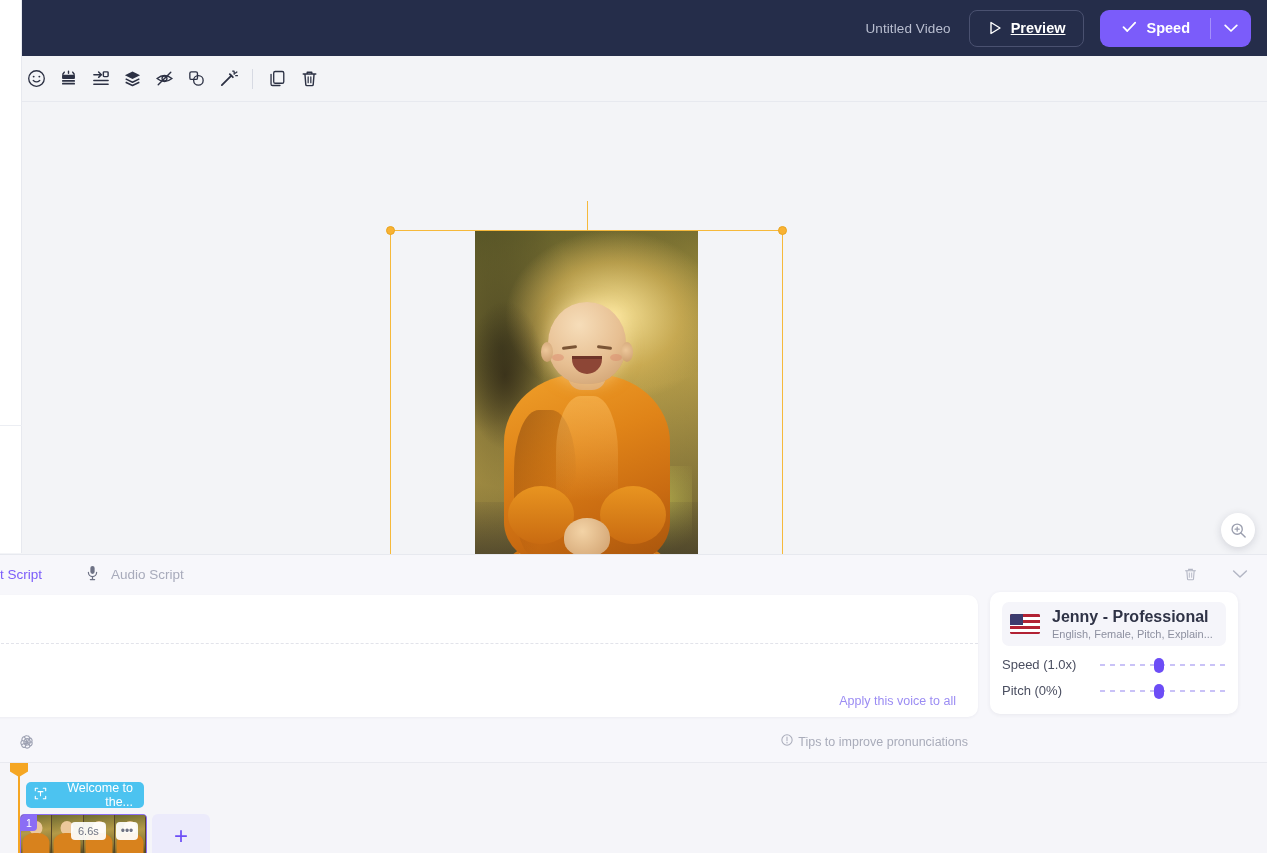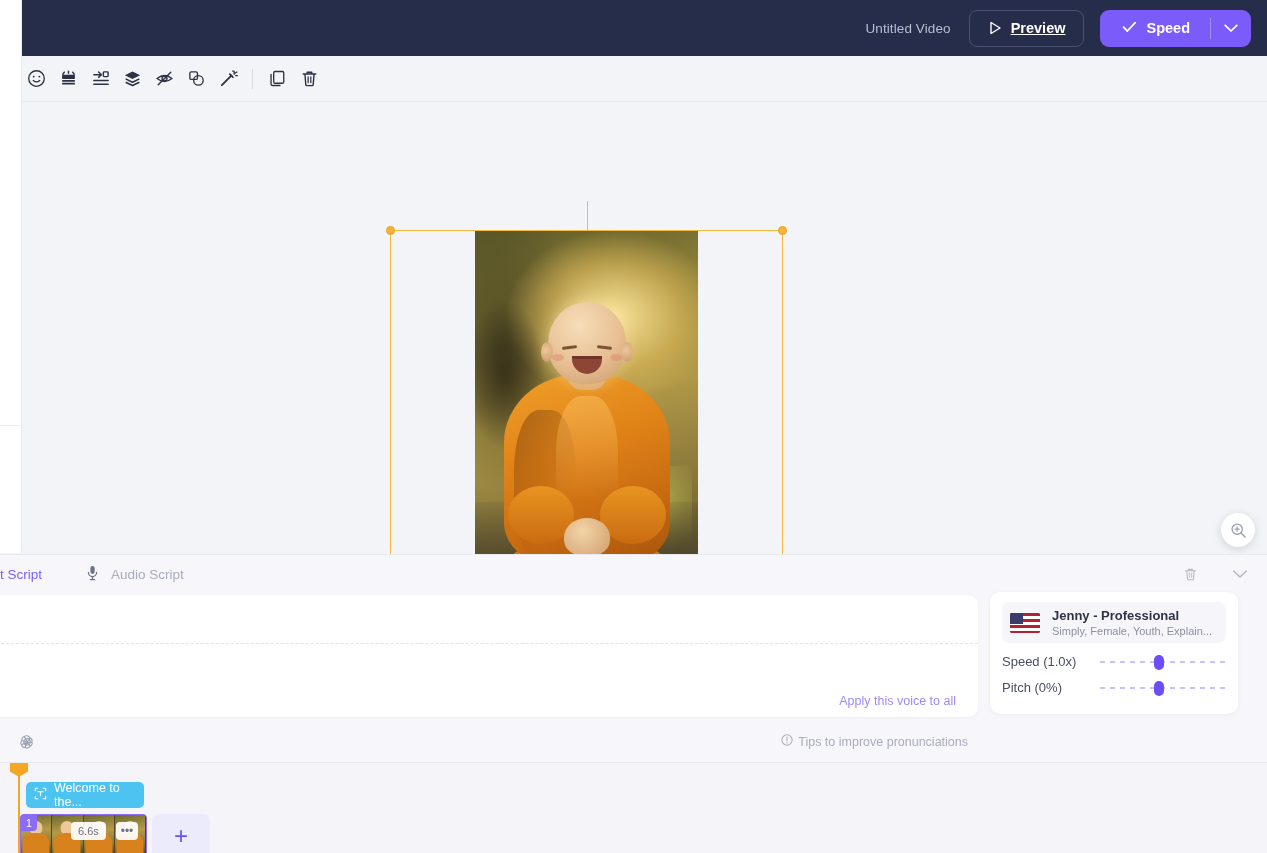--- a/index.html
+++ b/index.html
@@ -213,21 +213,21 @@
     position: absolute; left: 990px; top: 592px; width: 248px; height: 122px;
     background: #ffffff; border-radius: 10px; box-shadow: 0 1px 4px rgba(40,45,70,.07);
     padding: 10px 12px;
   }
   .voice-row { display:flex; align-items:center; gap: 12px; background:#f5f5fa; border-radius:7px; padding: 6px 8px; }
   .flag { width: 30px; height: 20px; border-radius: 2px; overflow:hidden; flex: 0 0 auto; position: relative;
           background: #b22234; }
   .flag .stripes { position:absolute; inset:0;
     background: repeating-linear-gradient(180deg,#b22234 0 3px,#ffffff 3px 6px); }
   .flag .canton { position:absolute; left:0; top:0; width: 13px; height: 11px; background:#3c3b6e; }
-  .voice-name { font-size: 13px; color: #2f3346; font-weight: bold; }
+  .voice-name { font-size: 16px; color: #2f3346; font-weight: bold; }
   .voice-desc { font-size: 11px; color: #8d90a0; margin-top: 2px; }
   .slider-row { display: flex; align-items: center; margin-top: 11px; }
   .slider-label { font-size: 13px; color: #4a4e60; width: 98px; }
   .slider-track { position: relative; flex: 1; height: 14px; }
   .slider-line {
     position: absolute; left: 0; right: 0; top: 6px; height: 2px;
     background: repeating-linear-gradient(90deg,#c9c2f7 0 5px, transparent 5px 10px);
   }
   .slider-knob {
     position: absolute; top: 0px; width: 10px; height: 15px; border-radius: 5px;
@@ -251,21 +251,21 @@
     background: #f5f5f9; border-top: 1px solid #e9eaf0;
   }
   .playhead { position: absolute; left: 18px; top: 0; width: 2px; height: 91px; background: #f5a623; }
   .playhead-flag {
     position: absolute; left: -8px; top: 0; width: 18px; height: 14px; background: #f5a623;
     clip-path: polygon(0 0, 100% 0, 100% 60%, 50% 100%, 0 60%);
   }
   .text-chip {
     position: absolute; left: 26px; top: 19px; height: 26px; padding: 0 11px 0 8px;
     background: #4cc3f0; border-radius: 5px; display: flex; align-items: center; gap: 7px;
-    color: #ffffff; font-size: 12.5px; cursor: pointer; max-width: 118px; overflow: hidden;
+    color: #ffffff; font-size: 12.5px; cursor: pointer; max-width: 118px; overflow: hidden; text-align: right;
   }
   .clip {
     position: absolute; left: 20px; top: 51px; width: 127px; height: 44px;
     border: 1.5px solid #8b6df5; border-radius: 4px; overflow: hidden; cursor: pointer;
     background: #6a5630;
   }
   .clip-thumbs { position: absolute; inset: 0; display: flex; }
   .thumb { flex: 1; position: relative; overflow: hidden; border-right: 1px solid rgba(0,0,0,.18); }
   .thumb-bg { position:absolute; inset:0;
     background: linear-gradient(170deg,#6d6a31 0%, #b49a48 40%, #8a7937 70%, #3f3a20 100%); }
@@ -539,21 +539,21 @@
   </div>
 
   <div class="voice-card">
     <div class="voice-row">
       <span class="flag">
         <span class="stripes"></span>
           <span class="canton"></span>
       </span>
       <span>
         <div class="voice-name">Jenny - Professional</div>
-        <div class="voice-desc">Simply, Female, Youth, Explain...</div>
+        <div class="voice-desc">English, Female, Pitch, Explain...</div>
       </span>
     </div>
 
     <div class="slider-row">
       <span class="slider-label">Speed (1.0x)</span>
       <span class="slider-track">
         <span class="slider-line"></span>
         <span class="slider-knob" id="speed-knob" style="left: calc(47% - 5px);"></span>
       </span>
     </div>

